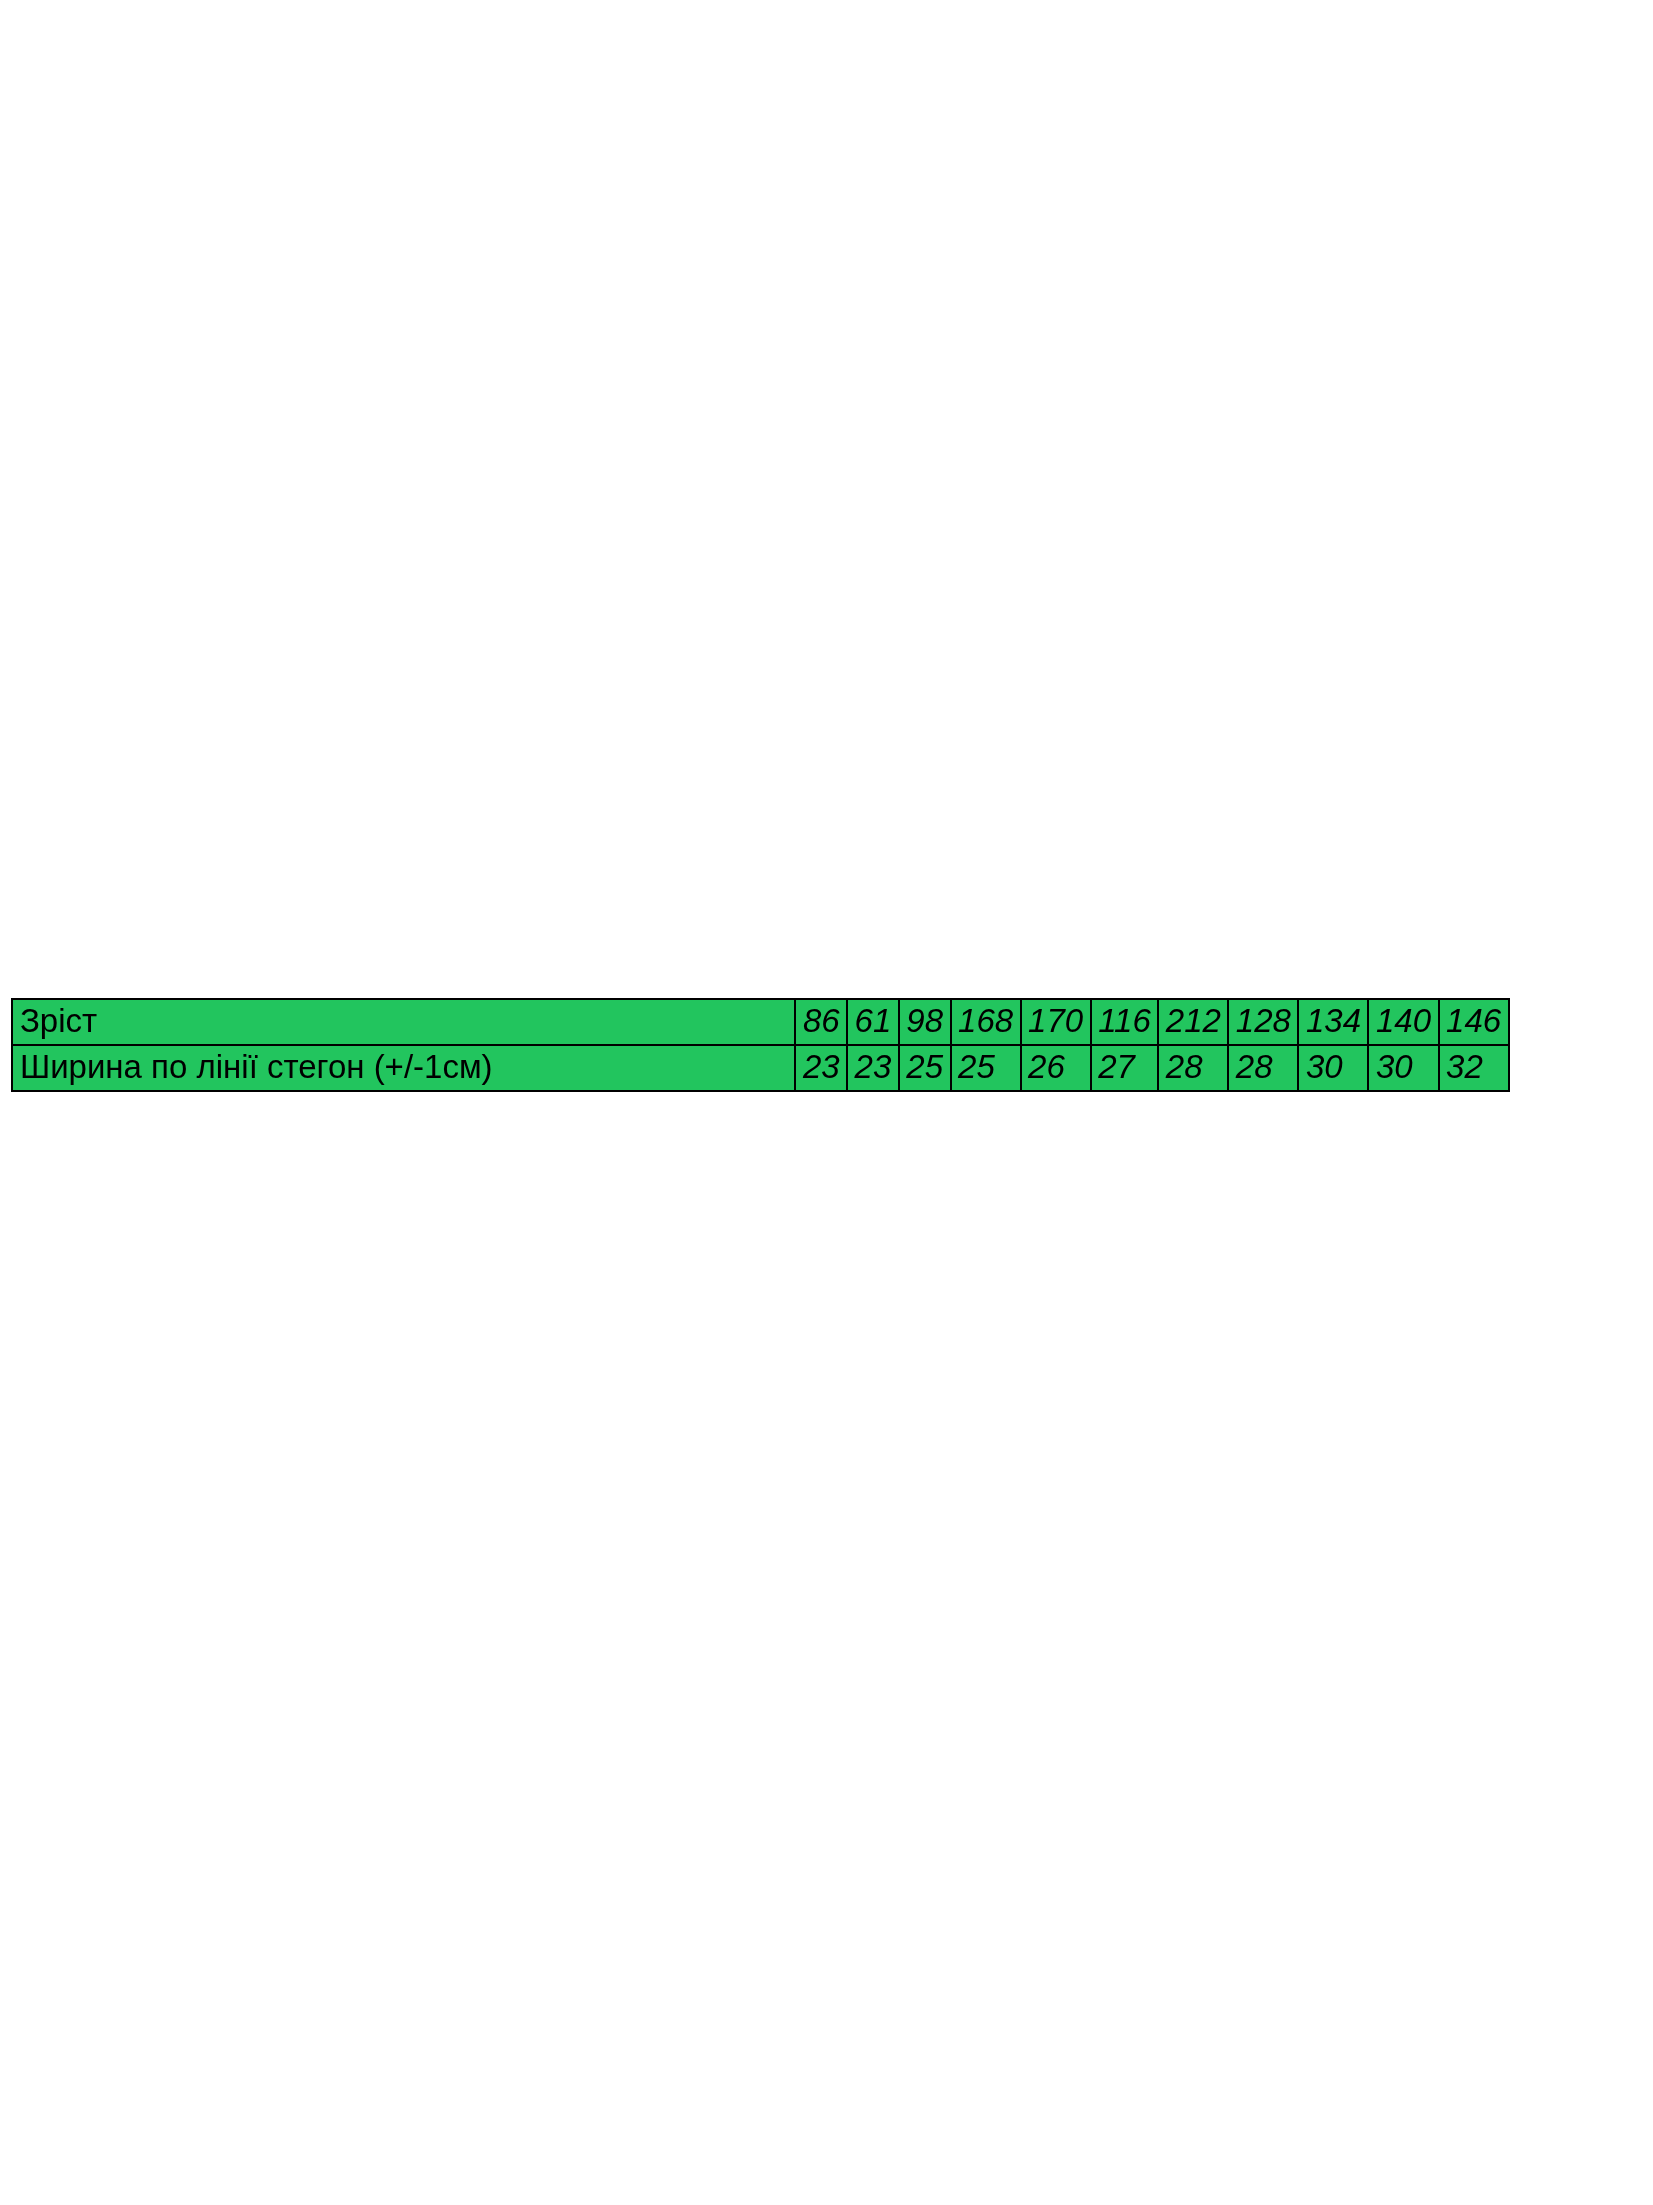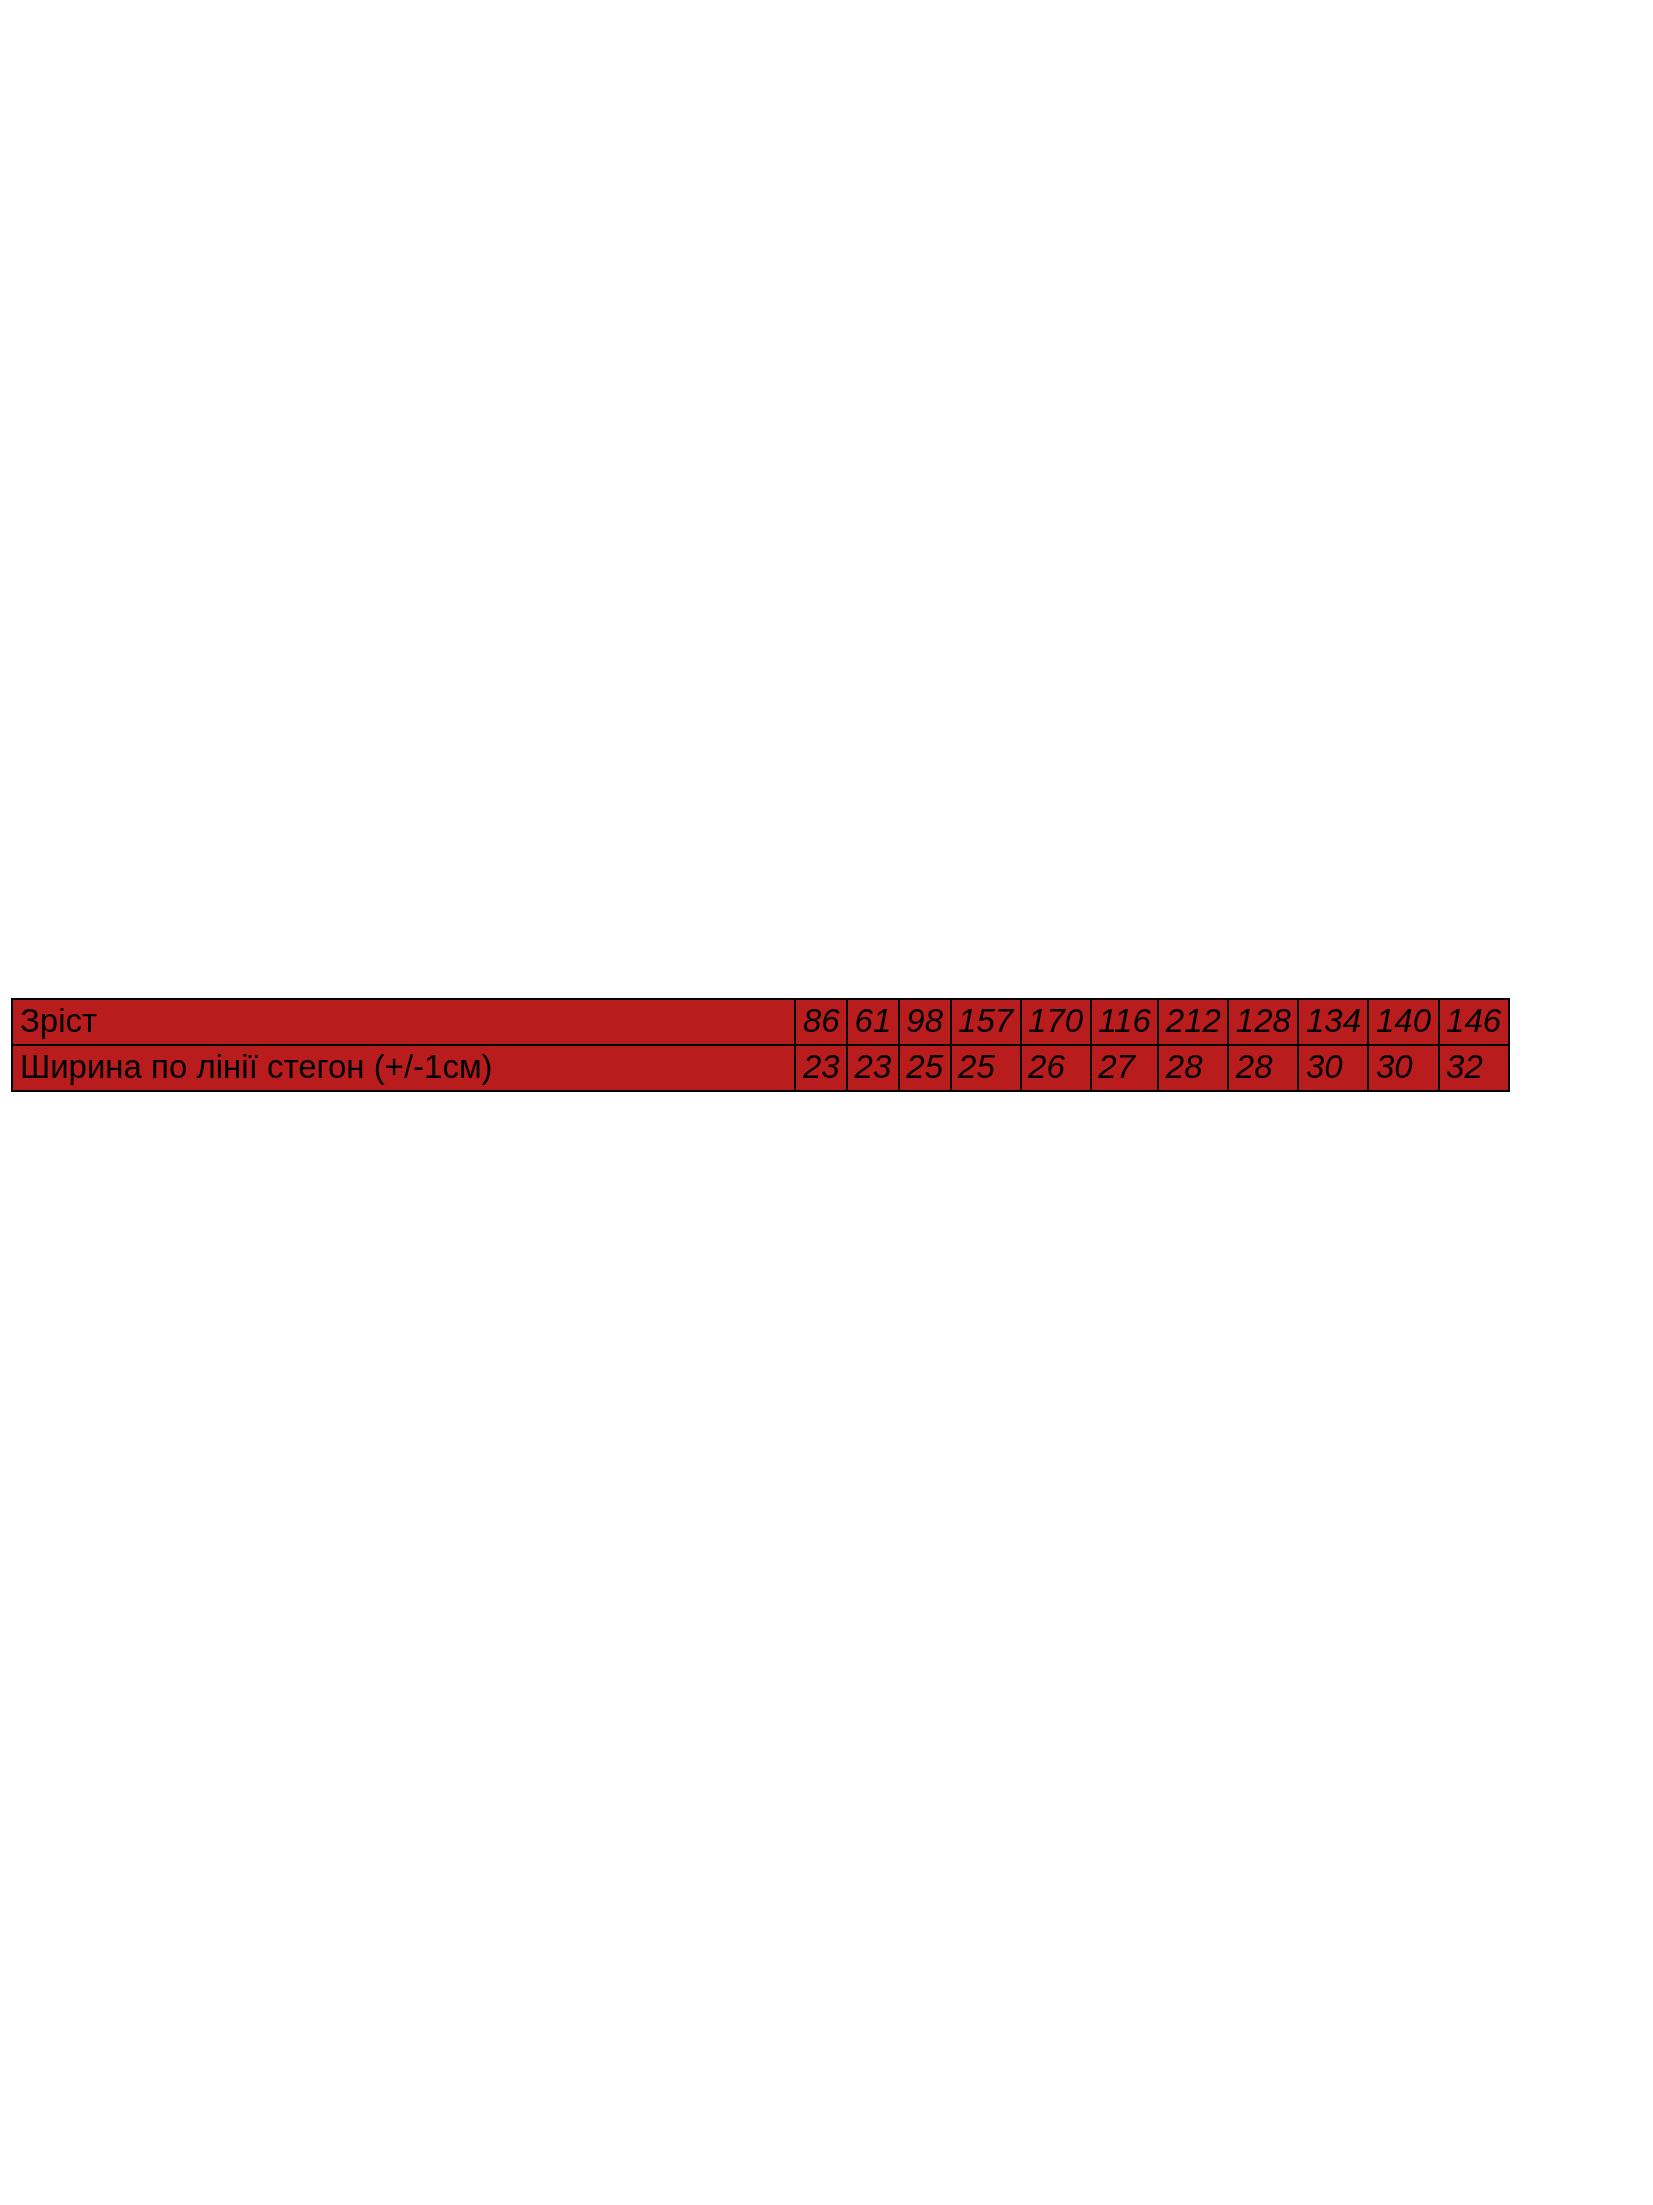--- a/index.html
+++ b/index.html
@@ -18,21 +18,21 @@
     position: absolute;
     left: 11.4px;
     top: 998px;
     width: 1642px;
   }
   table.size-table {
     border-collapse: separate;
     border-spacing: 0;
     table-layout: auto;
     border: 2.5px solid #000000;
-    background: #b91c1c;
+    background: #22c55e;
   }
   table.size-table td {
     border-right: 2.5px solid #000000;
     border-bottom: 2.5px solid #000000;
     padding: 3.3px 6.5px 4.9px 6.5px;
     font-size: 33px;
     line-height: 1.08;
     white-space: nowrap;
     vertical-align: middle;
     font-family: "Liberation Sans", sans-serif;
@@ -58,21 +58,21 @@
 <body>
 
 <div class="size-table-wrap">
   <table class="size-table">
     <tbody>
       <tr>
         <td class="label-cell">Зріст</td>
         <td class="value-cell">86</td>
         <td class="value-cell">61</td>
         <td class="value-cell">98</td>
-        <td class="value-cell">157</td>
+        <td class="value-cell">168</td>
         <td class="value-cell">170</td>
         <td class="value-cell">116</td>
         <td class="value-cell">212</td>
         <td class="value-cell">128</td>
         <td class="value-cell">134</td>
         <td class="value-cell">140</td>
         <td class="value-cell">146</td>
       </tr>
       <tr>
         <td class="label-cell">Ширина по лінії стегон (+/-1см)</td>

